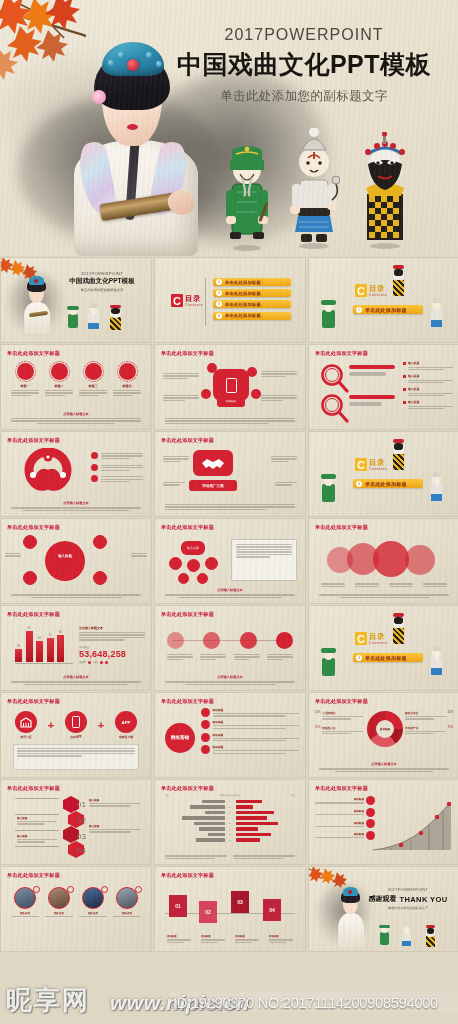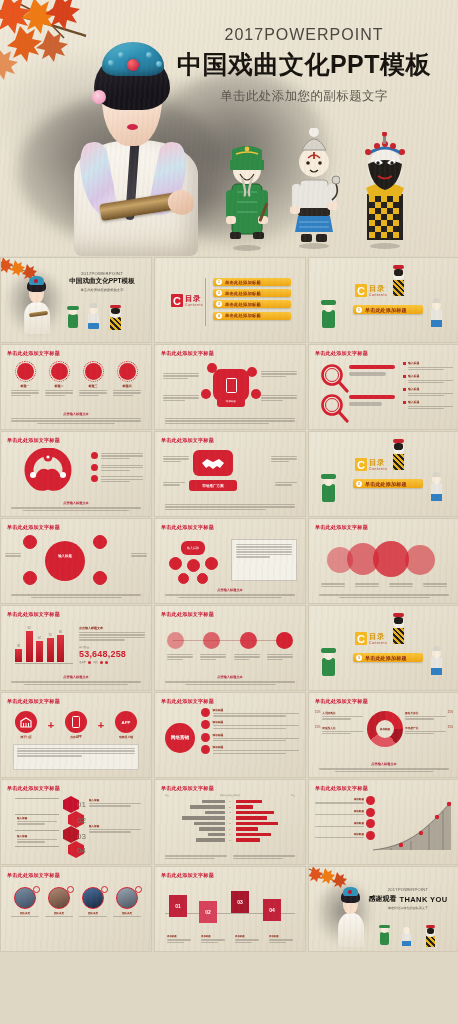--- a/index.html
+++ b/index.html
@@ -1370,14 +1370,20 @@
       <div style="position:absolute;left:116px;top:58px;width:11px;height:22px">
         <div style="position:absolute;left:1px;top:11px;width:9px;height:11px;background:repeating-linear-gradient(45deg,#e8b31c 0 2px,#221f1c 2px 4px)"></div>
         <div style="position:absolute;left:1px;top:3px;width:9px;height:9px;background:#f2efe9;border-radius:46%"></div>
         <div style="position:absolute;left:2px;top:3px;width:7px;height:6px;background:#1f1c19;border-radius:40%"></div>
         <div style="position:absolute;left:1px;top:0;width:9px;height:3px;background:#c8202c;border-radius:2px"></div>
       </div>
     </div>
 
   </div>
 
+  <div class="wm">
+    <div class="wm-band"></div>
+    <div class="wm-logo">昵享网</div>
+    <div class="wm-url">www.nipic.cn</div>
+    <div class="wm-id">ID:19290370 NO:20171114200908594000</div>
+  </div>
 
 </div>
 
 </body></html>

